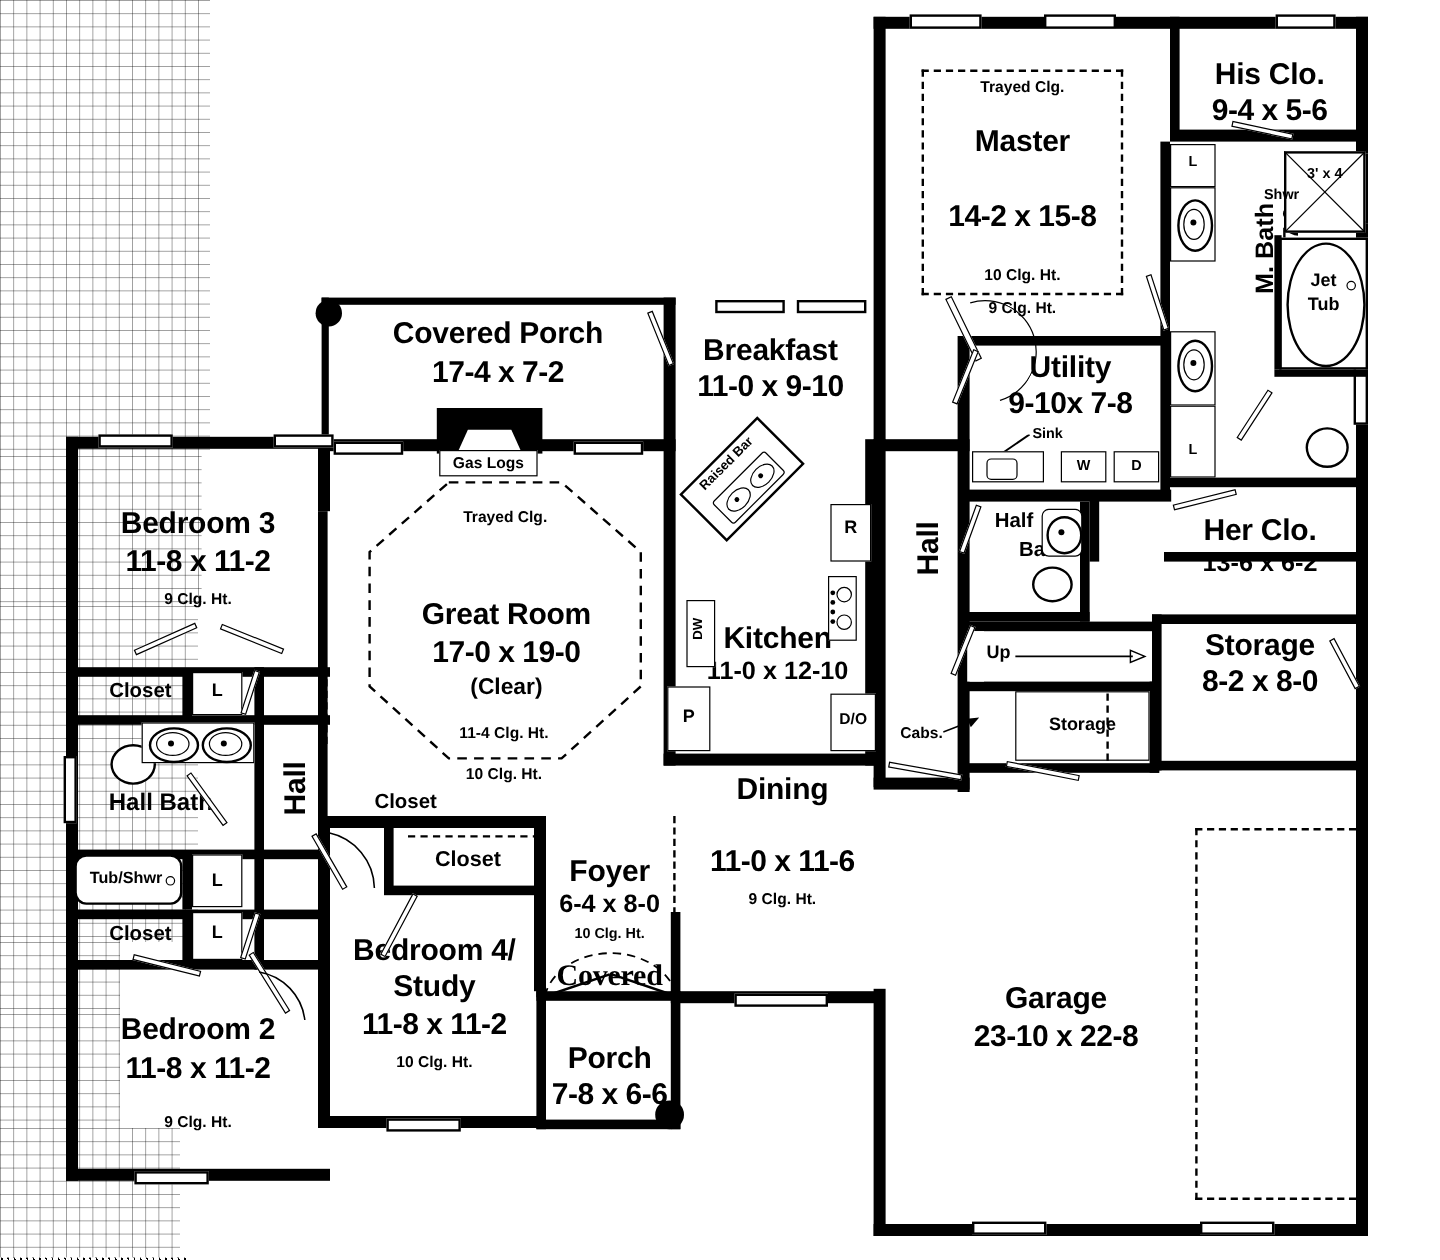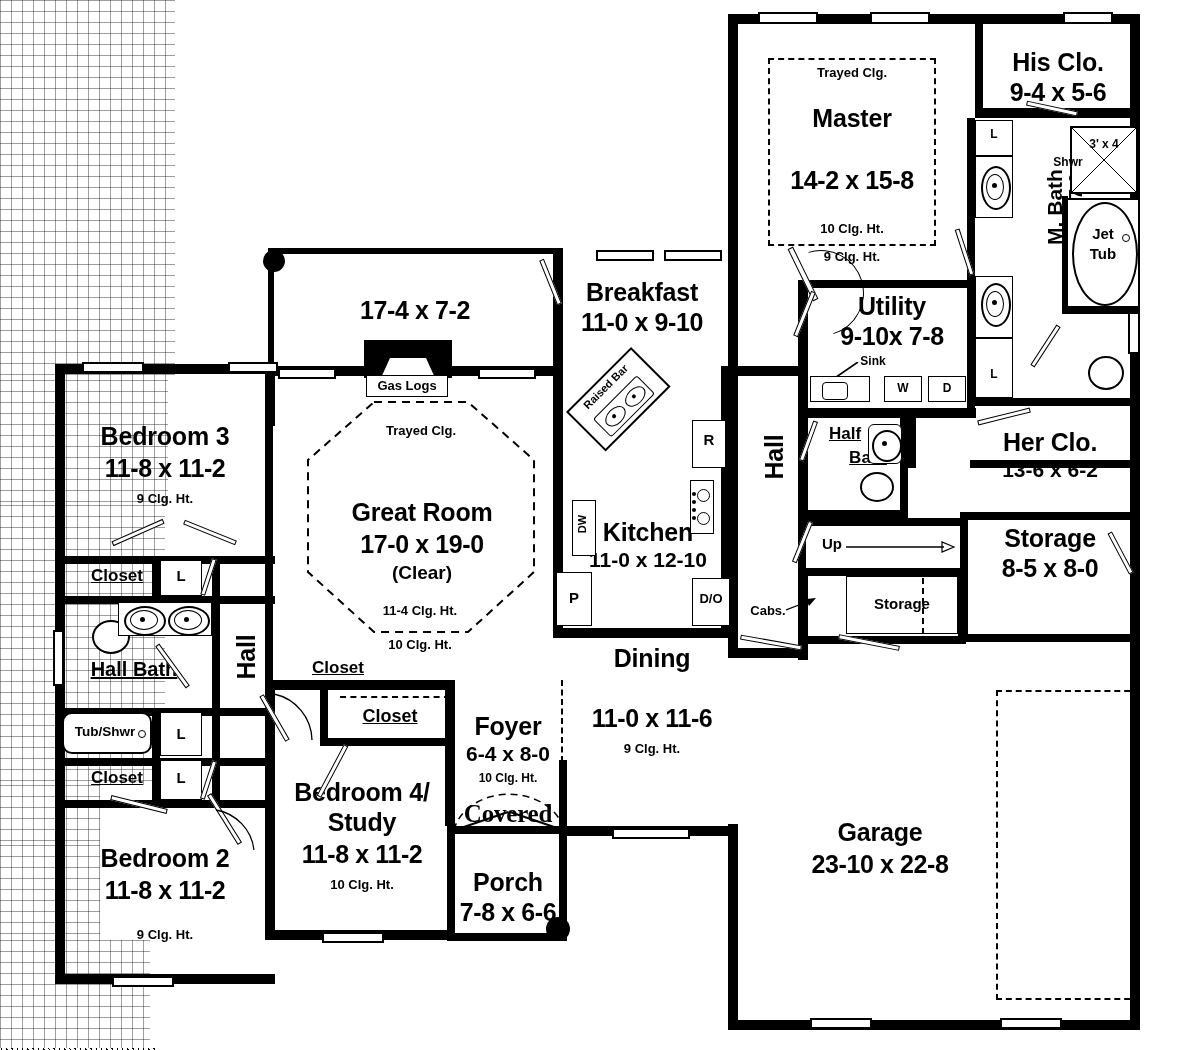--- a/index.html
+++ b/index.html
@@ -19,21 +19,21 @@
   .dash{position:absolute;border:2px dashed #000;background:transparent;box-sizing:border-box;}
   .dashthin{position:absolute;border-top:2px dashed #000;}
   .dashv{position:absolute;border-left:2px dashed #000;}
 
   
   .lbl{position:absolute;text-align:center;line-height:1.12;white-space:nowrap;}
   .rname{font-size:25px;font-weight:bold;letter-spacing:-.2px;}
   .rdim{font-size:25px;font-weight:bold;letter-spacing:-.4px;}
   .rname-s{font-size:21px;font-weight:bold;}
   .rdim-s{font-size:21px;font-weight:bold;}
-  .rname-xs{font-size:17px;font-weight:bold;text-decoration:underline;}
+  .rname-xs{font-size:17px;font-weight:bold;}
   .clg{font-size:13px;font-weight:bold;}
   .clg-sm{font-size:12px;font-weight:bold;}
   .tiny{font-size:12px;font-weight:bold;}
   .tiny2{font-size:11px;font-weight:bold;}
 
   .vtext{position:absolute;transform-origin:50% 50%;}
   .rot90{transform:rotate(-90deg);}
 
   
   .tile{
@@ -305,21 +305,21 @@
 
   <div class="lbl tiny" style="left:742px;top:604px;width:52px;font-size:13px;">Cabs.</div>
   <svg style="position:absolute;left:786px;top:596px;width:36px;height:20px;">
     <line x1="0" y1="14" x2="26" y2="4" stroke="#000" stroke-width="1.3"></line>
     <polygon points="30,2 20,3 23,10" fill="#000"></polygon>
   </svg>
   <div class="leaf" style="left:740px;top:640px;width:62px;height:5px;transform:rotate(10deg);"></div>
   <div class="leaf" style="left:838px;top:640px;width:62px;height:5px;transform:rotate(11deg);"></div>
 
   <div class="lbl rname" style="left:968px;top:524px;width:164px;">Storage</div>
-  <div class="lbl rdim" style="left:968px;top:554px;width:164px;">8-5 x 8-0</div>
+  <div class="lbl rdim" style="left:968px;top:554px;width:164px;">8-2 x 8-0</div>
   <div class="leaf" style="left:1118px;top:530px;width:5px;height:46px;transform:rotate(-28deg);"></div>
 
   <div class="dash" style="left:996px;top:690px;width:144px;height:310px;border-width:2px;"></div>
   <div class="lbl rname" style="left:790px;top:818px;width:180px;">Garage</div>
   <div class="lbl rdim" style="left:778px;top:850px;width:204px;">23-10 x 22-8</div>
 
   <div class="lbl rname" style="left:562px;top:278px;width:160px;">Breakfast</div>
   <div class="lbl rdim" style="left:556px;top:308px;width:172px;">11-0 x 9-10</div>
   <div class="leaf" style="left:548px;top:258px;width:5px;height:48px;transform:rotate(-22deg);"></div>
 
@@ -367,20 +367,21 @@
   <div class="lbl" style="left:312px;top:562px;width:220px;font-size:19px;font-weight:bold;">(Clear)</div>
   <div class="lbl clg" style="left:330px;top:604px;width:180px;">11-4 Clg. Ht.</div>
   <div class="lbl clg" style="left:330px;top:638px;width:180px;">10 Clg. Ht.</div>
 
   <div class="wall" style="left:364px;top:340px;width:88px;height:38px;"></div>
   <svg style="position:absolute;left:380px;top:358px;width:56px;height:22px;">
     <polygon points="10,0 46,0 56,22 0,22" fill="#fff" stroke="#fff" stroke-width="0"></polygon>
   </svg>
   <div class="boxlabel" style="left:366px;top:375px;width:82px;height:22px;line-height:20px;">Gas Logs</div>
 
+  <div class="lbl rname" style="left:288px;top:264px;width:254px;">Covered Porch</div>
   <div class="lbl rdim" style="left:288px;top:296px;width:254px;">17-4 x 7-2</div>
 
   <div class="lbl rname" style="left:446px;top:800px;width:124px;font-family:Liberation Serif, serif;">Covered</div>
   <div class="lbl rname" style="left:446px;top:868px;width:124px;">Porch</div>
   <div class="lbl rdim" style="left:444px;top:898px;width:128px;">7-8 x 6-6</div>
 
   <div class="lbl rname" style="left:572px;top:644px;width:160px;">Dining</div>
   <div class="lbl rdim" style="left:566px;top:704px;width:172px;">11-0 x 11-6</div>
   <div class="lbl clg" style="left:572px;top:742px;width:160px;">9 Clg. Ht.</div>
 

